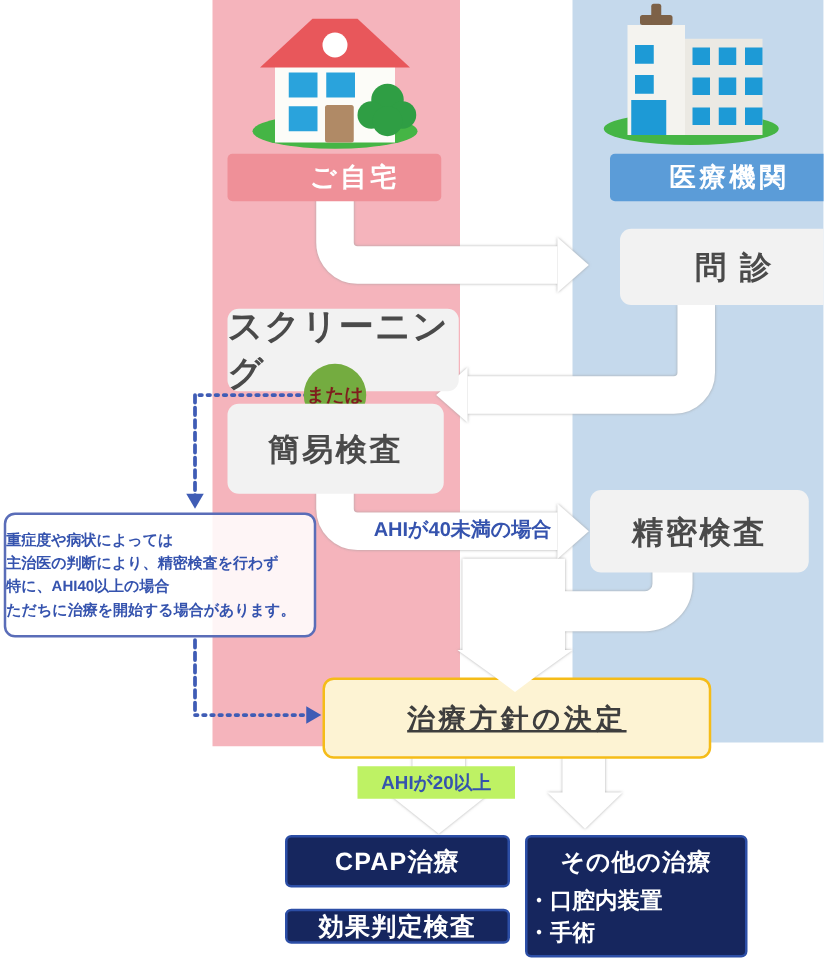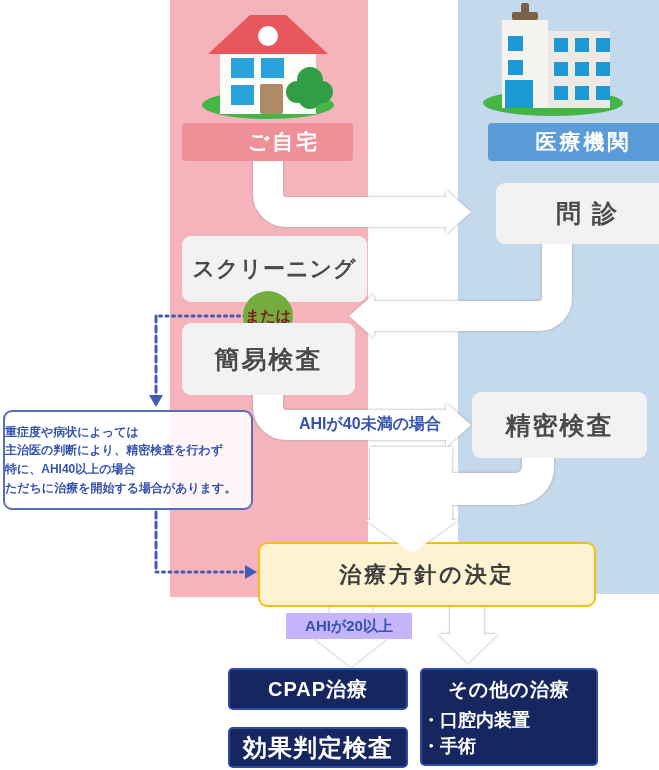--- a/index.html
+++ b/index.html
@@ -17,43 +17,43 @@
   .col-blue{left:458px;width:201px;height:594px;background:var(--blue-col,#c5d9ec);z-index:1;}
   svg.flow{position:absolute;left:0;top:0;z-index:2;}
   svg.tip-overlay{position:absolute;left:0;top:0;z-index:4;pointer-events:none;}
   .banner{z-index:3;display:flex;align-items:center;justify-content:center;color:#fff;
           font-weight:bold;font-size:21px;letter-spacing:3px;border-radius:4px;}
   .banner-home{left:182px;top:123px;width:171px;height:38px;background:var(--home-banner,#ef9098);padding-left:33px;}
   .banner-medical{left:469px;top:123px;width:191px;height:38px;background:var(--medical-banner,#5b9cd8);margin-left:19px;}
   .gbox{z-index:3;display:flex;align-items:center;justify-content:center;background:var(--node-bg,#f2f2f2);
         color:var(--node-text,#4a4a4a);font-weight:600;border-radius:9px;letter-spacing:2px;}
   .box-interview{left:496px;top:183px;width:183px;height:61px;font-size:25px;}
-  .box-screening{left:182px;top:236px;width:185px;height:66px;font-size:22px;letter-spacing:1px;}
+  .box-screening{left:182px;top:247px;width:185px;height:66px;font-size:28px;letter-spacing:1px;}
   .box-simple{left:182px;top:323px;width:173px;height:72px;font-size:25px;font-family:Liberation Serif, serif;}
   .box-detailed{left:472px;top:392px;width:175px;height:66px;font-size:25px;}
   .or-badge{left:243px;top:291px;width:50px;height:50px;border-radius:50%;background:var(--or-green,#74ac40);
             z-index:3;display:flex;align-items:center;justify-content:center;color:#7f1d1d;font-weight:bold;font-size:15px;}
   .note{left:3px;top:410px;width:250px;height:100px;z-index:3;background:rgba(255,255,255,0.86);
         border:2px solid var(--note-border,#5a6db8);border-radius:9px;display:flex;flex-direction:column;
         align-items:flex-start;justify-content:center;color:var(--accent-blue,#3553ae);font-weight:bold;
         font-size:12px;line-height:1.55;text-align:center;}
   .note span{display:block;white-space:nowrap;}
   .edge-label{z-index:3;color:var(--accent-blue,#3553ae);font-weight:bold;text-align:center;}
   .label-ahi40{left:290px;top:414px;width:160px;font-size:16px;}
-  .label-ahi20{left:286px;top:613px;width:126px;height:26px;font-size:15px;background:#c4b5fd;
+  .label-ahi20{left:286px;top:613px;width:126px;height:26px;font-size:15px;background:#bef264;
                display:flex;align-items:center;justify-content:center;}
-  .decision{left:258px;top:542px;width:338px;height:65px;z-index:3;background:var(--decision-bg,#fdf3d3);
+  .decision{left:258px;top:542px;width:311px;height:65px;z-index:3;background:var(--decision-bg,#fdf3d3);
             border:2px solid var(--decision-border,#f5bc18);border-radius:9px;display:flex;align-items:center;
-            justify-content:center;color:#3e3e3e;font-weight:600;font-size:22px;letter-spacing:3px;}
+            justify-content:center;color:#3e3e3e;font-weight:600;font-size:22px;letter-spacing:3px;text-decoration:underline;}
   .navy{z-index:3;background:var(--navy-bg,#16265e);border:2px solid var(--navy-border,#2c4ea6);
         border-radius:5px;color:#fff;font-weight:bold;}
   .box-cpap{left:228px;top:668px;width:180px;height:42px;display:flex;align-items:center;justify-content:center;
             font-size:20px;letter-spacing:1px;}
-  .box-effect{left:228px;top:727px;width:180px;height:41px;display:flex;align-items:center;justify-content:center;
-              font-size:24px;letter-spacing:1px;}
+  .box-effect{left:228px;top:727px;width:180px;height:28px;display:flex;align-items:center;justify-content:center;
+              font-size:20px;letter-spacing:1px;}
   .box-other{left:420px;top:668px;width:178px;height:98px;padding-top:7px;}
   .box-other .title{text-align:center;font-size:19px;letter-spacing:1px;margin-bottom:4px;}
   .box-other .item{font-size:18px;line-height:1.45;text-align:left;}
 </style>
 </head>
 <body>
 
 <div class="canvas">
 
   <div class="col col-pink"></div>

